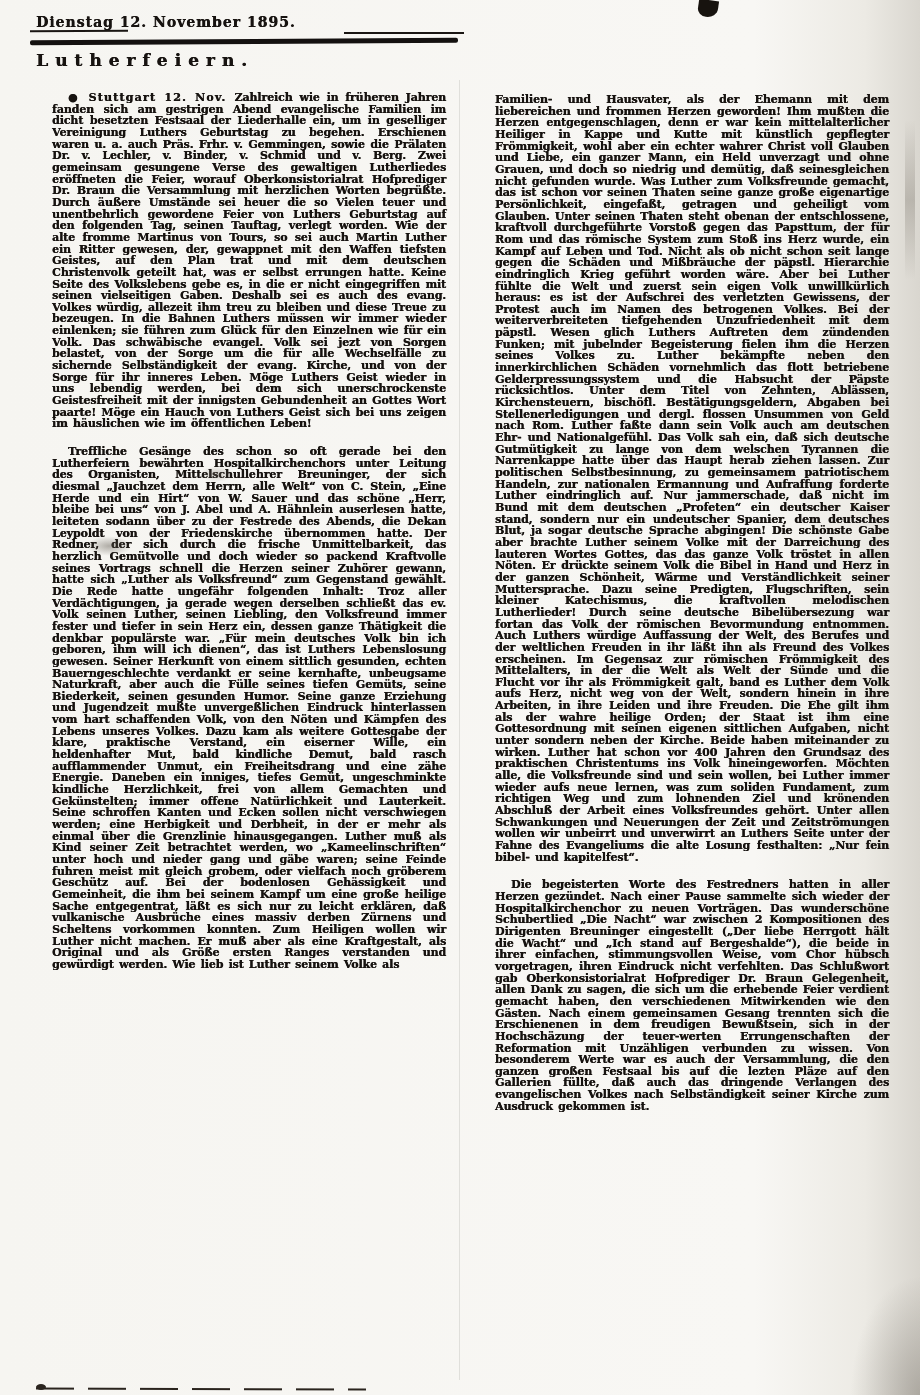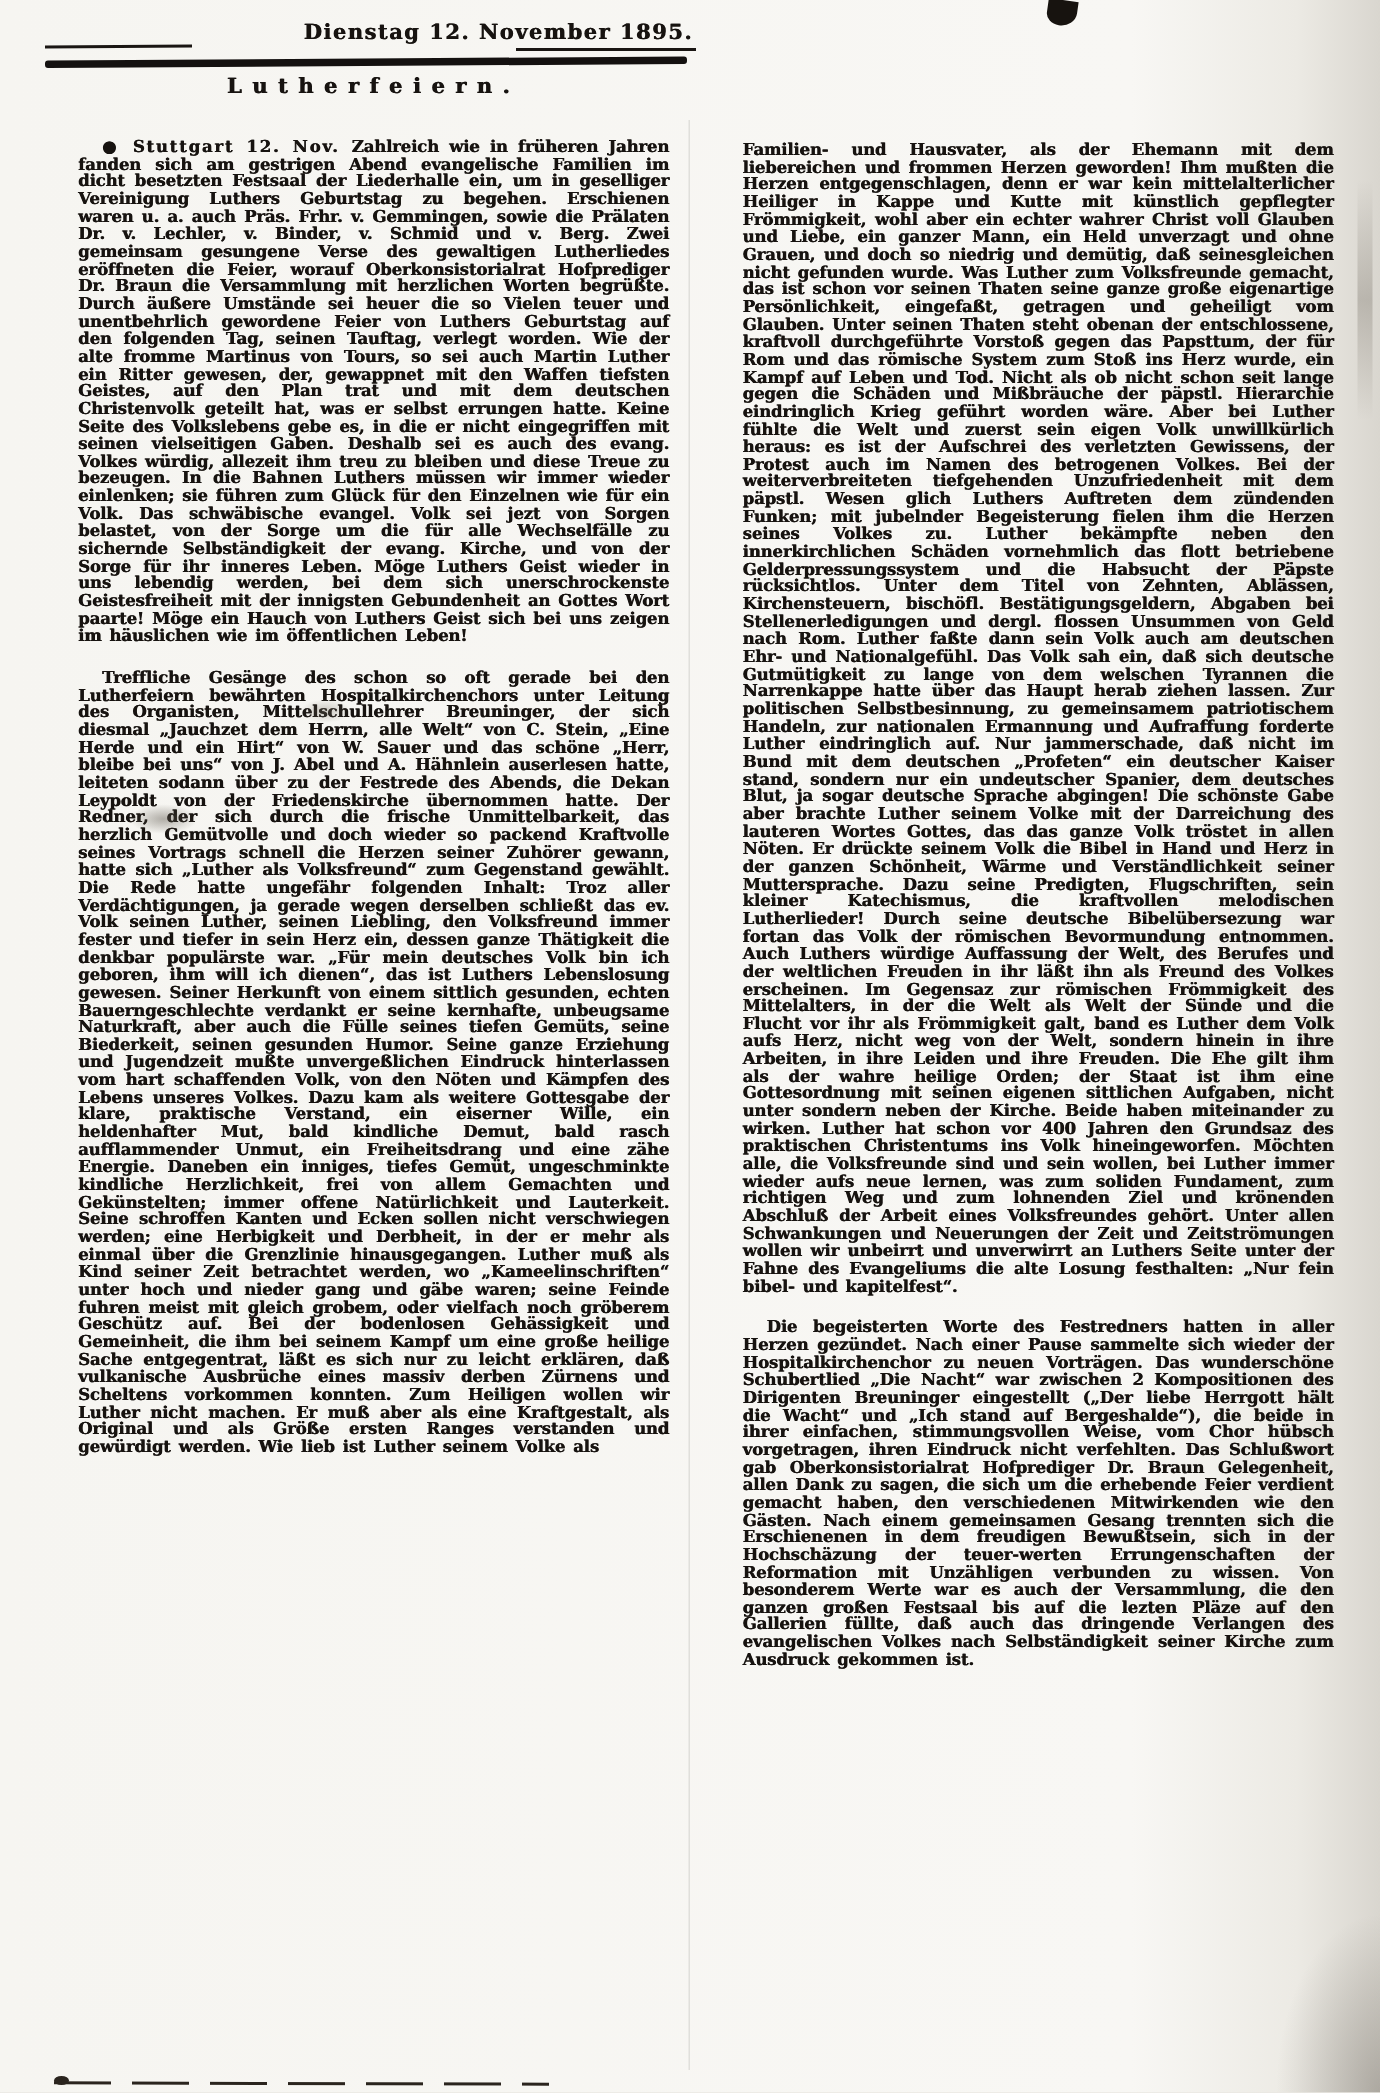--- a/index.html
+++ b/index.html
@@ -15,42 +15,41 @@
     color: #171310;
     font-family: "DejaVu Serif", "Liberation Serif", serif;
     font-weight: bold;
   }
   
   .masthead {
     position: absolute; top: 8px; left: 36px; width: 426px; height: 40px;
   }
   .masthead-date {
     position: absolute; top: 6px; left: 0; width: 100%;
-    text-align: right;
+    text-align: left;
     font-size: 14px; letter-spacing: 1px;
     text-shadow: 0.4px 0 0 currentColor;
   }
   .rule-left-seg {
     position: absolute; top: 22px; left: -6px; width: 98px; height: 2px;
     background: #1a1613; transform: rotate(-0.4deg);
   }
   .rule-right-seg {
     position: absolute; top: 24px; right: -2px; width: 120px; height: 2px;
     background: #1a1613;
   }
   .rule-thick {
     position: absolute; top: 31px; left: -6px; width: 428px; height: 5px;
     background: #141110; transform: rotate(-0.35deg);
     border-radius: 2px;
   }
   
   .article-title {
     position: absolute; top: 50px; left: 36px; width: 426px;
-    text-align: center;
-    font-size: 14px; letter-spacing: 7px;
+    font-size: 17px; letter-spacing: 7px;
     text-shadow: 0.5px 0 0 currentColor;
   }
   
   .col {
     position: absolute;
     width: 426px;
     font-size: 11px;
     line-height: 11.65px;
     text-align: justify;
     word-spacing: 1.5px;

